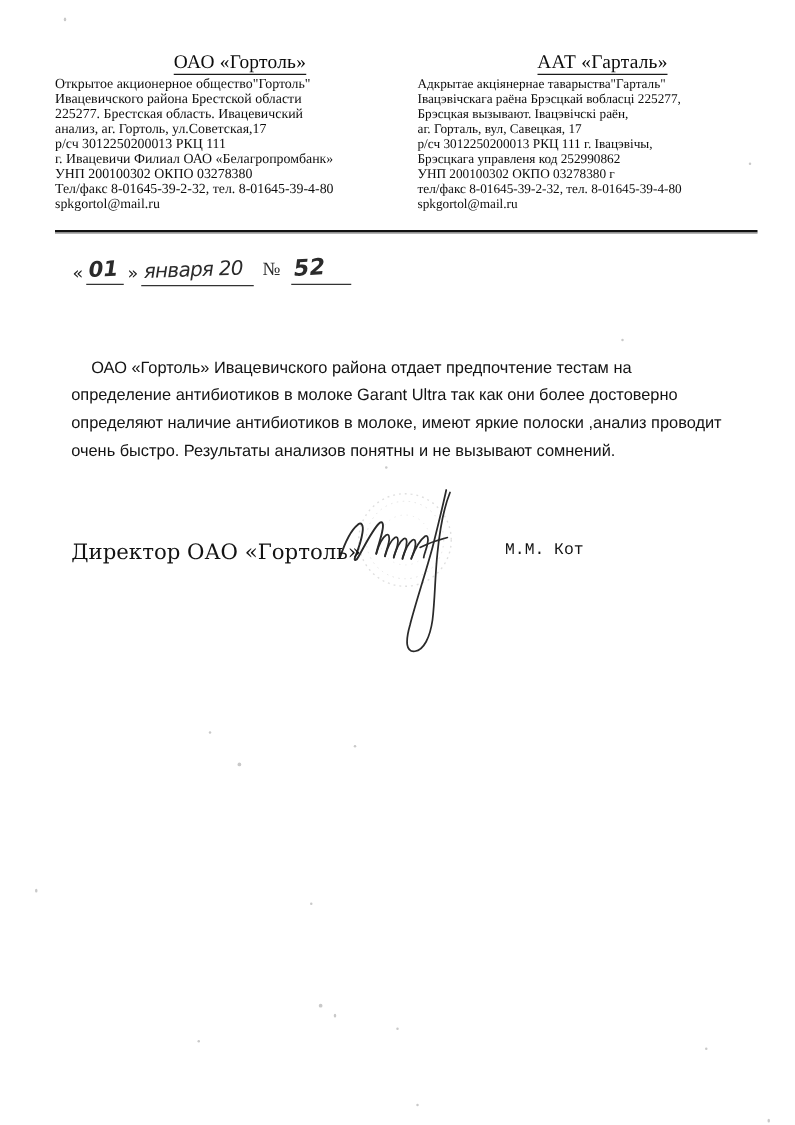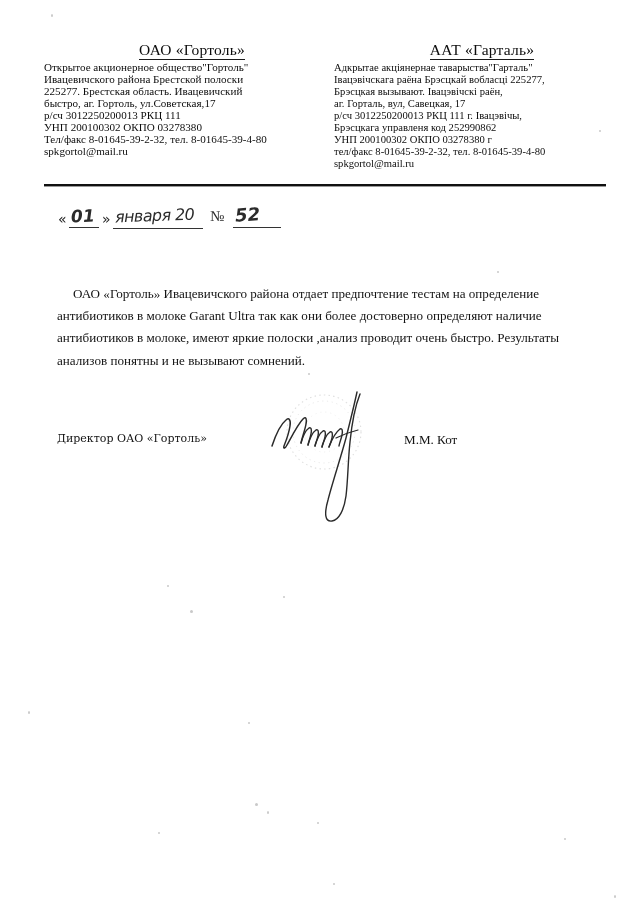--- a/index.html
+++ b/index.html
@@ -108,48 +108,48 @@
   .ul-day   { position:absolute; left: 11px;  top: 27px; width: 30px;  height: 1px; background: #333; }
   .ul-month { position:absolute; left: 55px;  top: 28px; width: 90px;  height: 1px; background: #333; }
   .ul-num   { position:absolute; left: 175px; top: 27px; width: 48px;  height: 1px; background: #333; }
 
   
   .body-text {
     position: absolute;
     left: 57px;
     top: 283px;
     width: 530px;
-    font-family: Liberation Serif, serif;
+    font-family: Liberation Sans, sans-serif;
     font-size: 13.1px;
     line-height: 22.2px;
     text-indent: 16px;
     text-align: left;
     color: #131313;
   }
 
   
   .sig-row {
     position: absolute;
     left: 57px;
     top: 432px;
     width: 420px;
     height: 24px;
   }
   .sig-title {
     position: absolute;
     left: 0; top: 0;
     font-family: "DejaVu Serif", serif;
-    font-size: 11px;
+    font-size: 17px;
     color: #131313;
     white-space: nowrap;
   }
   .sig-name {
     position: absolute;
     left: 347px; top: 0;
-    font-family: Liberation Serif, serif;
+    font-family: Liberation Mono, monospace;
     font-size: 13.1px;
     color: #131313;
     white-space: nowrap;
   }
 
   
   .sig-art {
     position: absolute;
     left: 262px;
     top: 388px;
@@ -164,24 +164,25 @@
 <div id="page">
 
   <div class="letterhead">
 
     <div class="lh-col left">
       <div class="lh-title">
         <span>ОАО «Гортоль»</span>
       </div>
       <div class="lh-lines">
         <div>Открытое акционерное общество"Гортоль"</div>
-        <div>Ивацевичского района Брестской полоски</div>
+        <div>Ивацевичского района Брестской области</div>
         <div>225277. Брестская область. Ивацевичский</div>
-        <div>быстро, аг. Гортоль, ул.Советская,17</div>
+        <div>анализ, аг. Гортоль, ул.Советская,17</div>
         <div>р/сч 3012250200013 РКЦ 111</div>
+        <div>г. Ивацевичи Филиал ОАО «Белагропромбанк»</div>
         <div>УНП 200100302 ОКПО 03278380</div>
         <div>Тел/факс 8-01645-39-2-32, тел. 8-01645-39-4-80</div>
         <div>spkgortol@mail.ru</div>
       </div>
     </div>
 
     <div class="lh-col right">
       <div class="lh-title">
         <span>ААТ «Гарталь»</span>
       </div>

